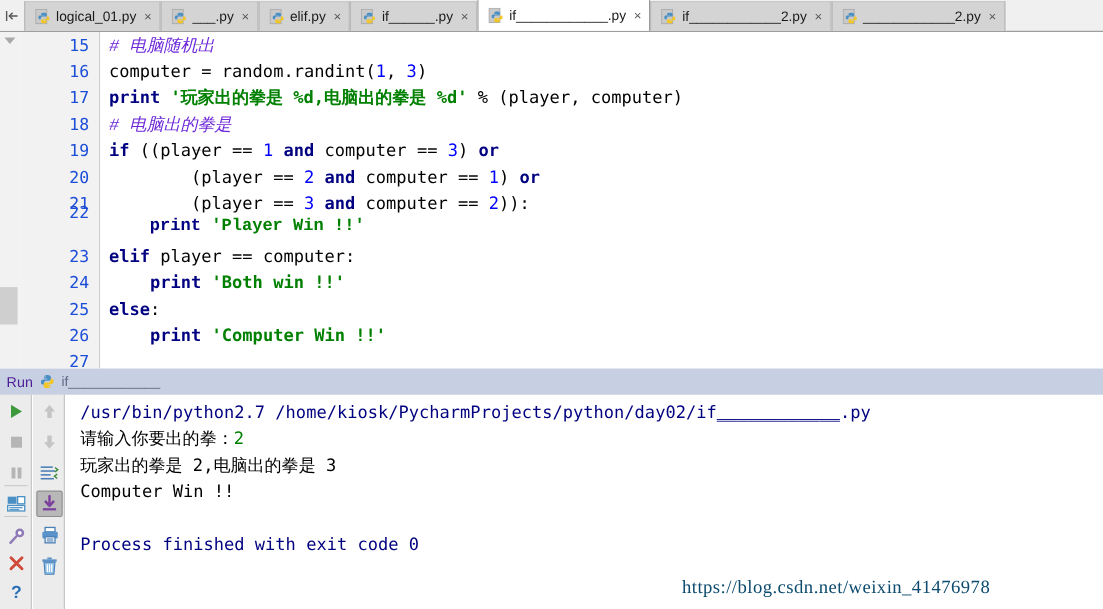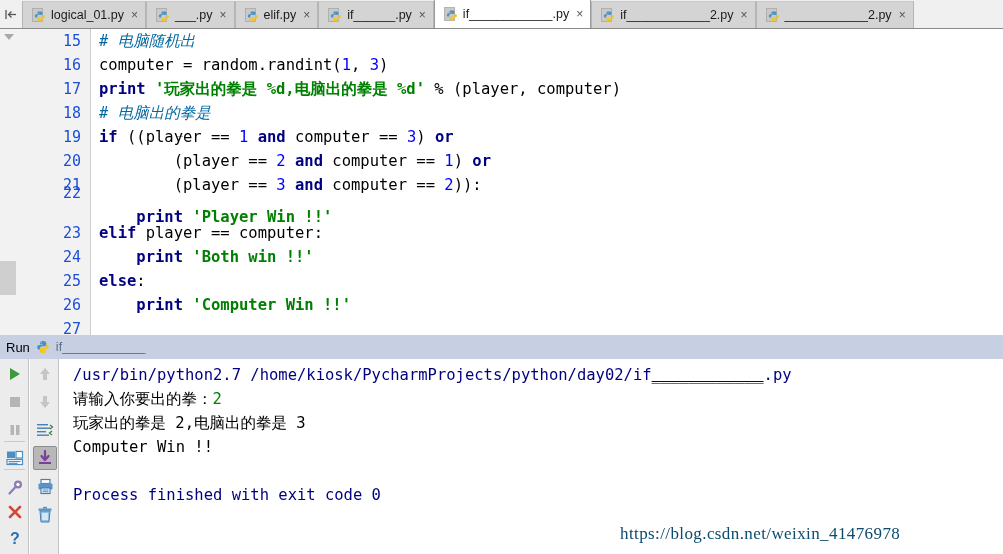--- a/index.html
+++ b/index.html
@@ -153,21 +153,21 @@
     height: 24px;
     line-height: 24px;
     white-space: pre;
     font-family: "DejaVu Sans Mono", monospace;
     font-size: 15.5px;
     color: #000000;
   }
   .kw       { color: #000080; font-weight: bold; }
   .str      { color: #008000; font-weight: bold; }
   .num      { color: #0000ff; }
-  .cmt      { color: #0369a1; font-style: italic; }
+  .cmt      { color: #6d28d9; font-style: italic; font-family: Liberation Mono, monospace; }
   .plain    { color: #000000; }
   .fold-mark {
     position: absolute;
     left: 84px;
     width: 7px;
     height: 1px;
     background: #b0b0b0;
   }
 
   
@@ -179,21 +179,21 @@
     background: #c7cfe2;
     display: flex;
     align-items: center;
     gap: 6px;
     padding-left: 6px;
     box-sizing: border-box;
   }
   .run-header-title {
     font-family: "Liberation Sans", sans-serif;
     font-size: 13px;
-    color: #000000;
+    color: #4c1d95;
   }
   .run-header-file {
     font-family: "Liberation Sans", sans-serif;
     font-size: 12.5px;
     color: #5f6b86;
   }
   .run-body {
     position: absolute;
     left: 0; top: 359px;
     width: 1003px;
@@ -371,21 +371,21 @@
     <div class="code-area" id="code-area">
       <div class="fold-mark" style="top:11px;"></div>
       <div class="fold-mark" style="top:107px;"></div>
     <div class="code-line" style="top: 0px;"><span class="cmt"># 电脑随机出</span></div>
         <div class="code-line" style="top: 24px;"><span class="plain">computer = random.randint(</span><span class="num">1</span><span class="plain">, </span><span class="num">3</span><span class="plain">)</span></div>
         <div class="code-line" style="top: 48px;"><span class="kw">print </span><span class="str">'玩家出的拳是 %d,电脑出的拳是 %d'</span><span class="plain"> % (player, computer)</span></div>
         <div class="code-line" style="top: 72px;"><span class="cmt"># 电脑出的拳是</span></div>
         <div class="code-line" style="top: 96px;"><span class="kw">if </span><span class="plain">((player == </span><span class="num">1</span><span class="kw"> and </span><span class="plain">computer == </span><span class="num">3</span><span class="plain">) </span><span class="kw">or</span></div>
         <div class="code-line" style="top: 120px;"><span class="plain">        (player == </span><span class="num">2</span><span class="kw"> and </span><span class="plain">computer == </span><span class="num">1</span><span class="plain">) </span><span class="kw">or</span></div>
         <div class="code-line" style="top: 144px;"><span class="plain">        (player == </span><span class="num">3</span><span class="kw"> and </span><span class="plain">computer == </span><span class="num">2</span><span class="plain">)):</span></div>
-        <div class="code-line" style="top: 176px;"><span class="kw">    print </span><span class="str">'Player Win !!'</span></div>
+        <div class="code-line" style="top: 164px; font-family: Liberation Mono, monospace;"><span class="kw">    print </span><span class="str">'Player Win !!'</span></div>
         <div class="code-line" style="top: 192px;"><span class="kw">elif </span><span class="plain">player == computer:</span></div>
         <div class="code-line" style="top: 216px;"><span class="kw">    print </span><span class="str">'Both win !!'</span></div>
         <div class="code-line" style="top: 240px;"><span class="kw">else</span><span class="plain">:</span></div>
         <div class="code-line" style="top: 264px;"><span class="kw">    print </span><span class="str">'Computer Win !!'</span></div>
       </div>
   </div>
 
   <div class="run-header">
     <span class="run-header-title">Run</span>
     <span style="display:flex;align-items:center;">

